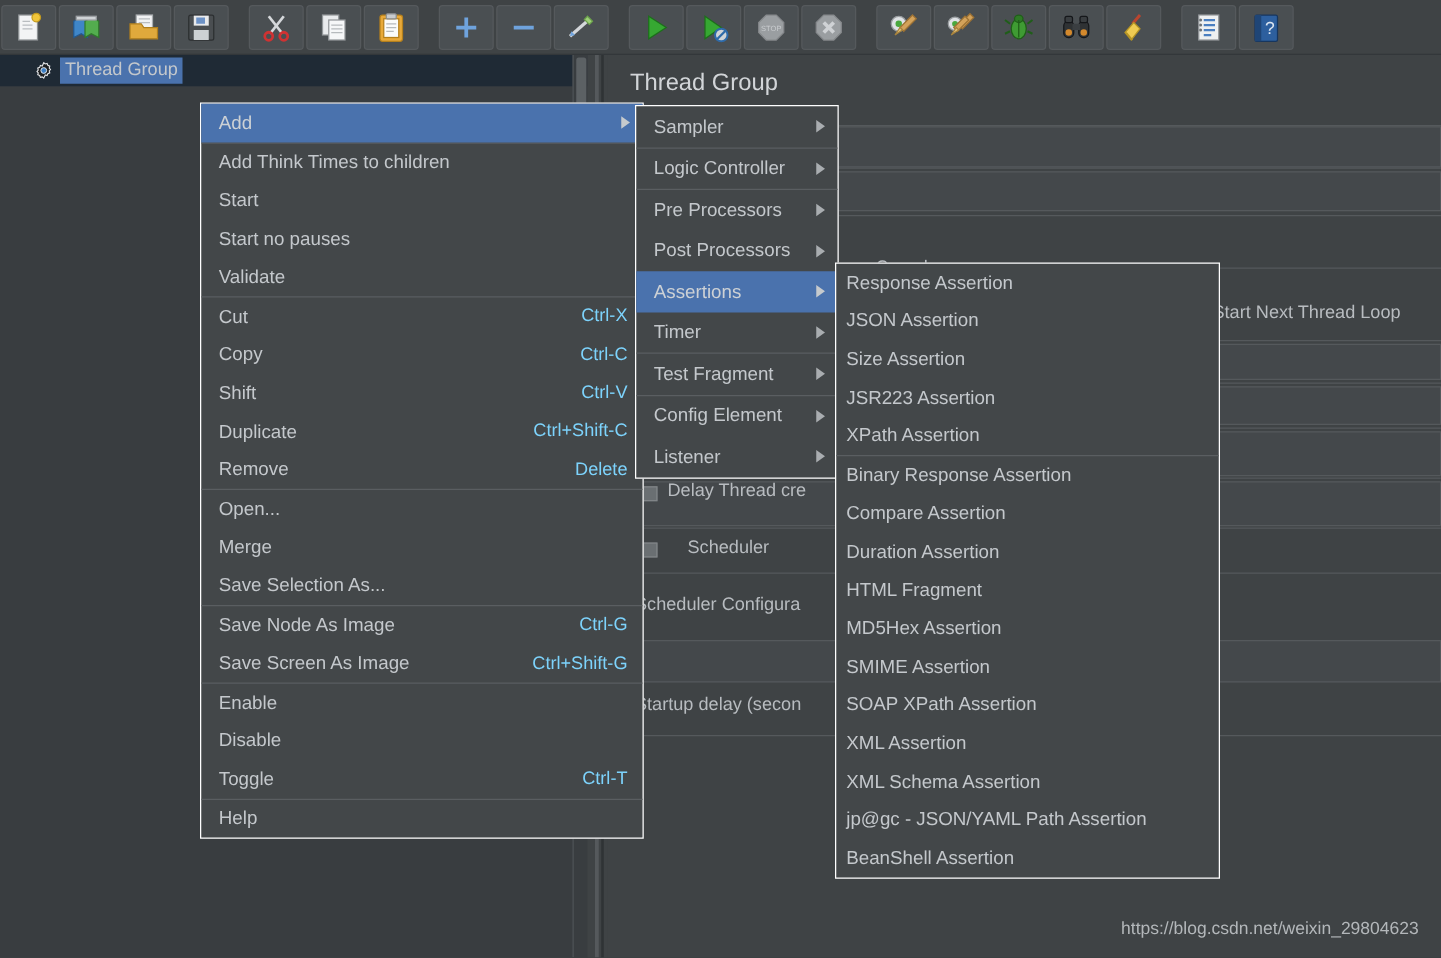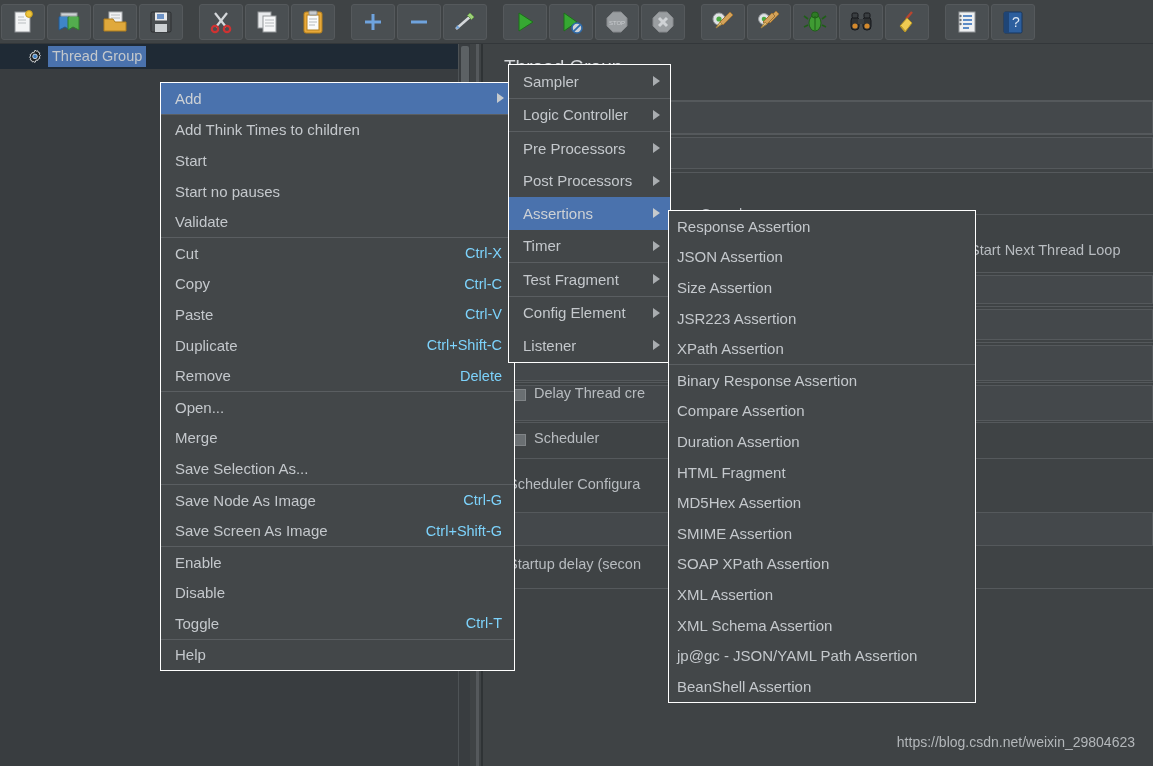--- a/index.html
+++ b/index.html
@@ -129,21 +129,21 @@
     width: 0; height: 0;
     border-left: 7px solid #a9adb0;
     border-top: 5px solid transparent;
     border-bottom: 5px solid transparent;
   }
   .mi.sel .marrow { border-left-color: #c6cacd; }
   .msep { height: 1px; background: #5a5e61; margin: 0; }
 
   #menu1 { left: 160px; top: 82px; width: 355px; }
   #menu1 .mi { height: 30.6px; }
-  #menu2 { left: 508px; top: 64px; width: 163px; }
+  #menu2 { left: 508px; top: 84px; width: 163px; }
   #menu2 .mi { height: 32.5px; }
   #menu3 { left: 668px; top: 210px; width: 308px; }
   #menu3 .mi { height: 30.6px; padding-left: 8px; }
 </style>
 </head>
 <body>
 
 <div id="root">
 
   <div id="toolbar">
@@ -406,21 +406,21 @@
     <div class="rp-field" style="left:0; top:265px; width:667px; height:31px;"></div>
     <div class="rp-rule" style="left:0; top:298px; width:667px;"></div>
     <div class="rp-field" style="left:0; top:301px; width:667px; height:36px;"></div>
     <div class="rp-rule" style="left:0; top:338px; width:667px;"></div>
     <div class="rp-field" style="left:0; top:341px; width:667px; height:36px;"></div>
     <div class="rp-rule" style="left:0; top:378px; width:667px;"></div>
 
     <div class="rp-check" style="left:28px; top:345px;"></div>
     <div class="rp-label" style="left:48px; top:341px;">Delay Thread cre</div>
     <div class="rp-check" style="left:28px; top:390px;"></div>
-    <div class="rp-label" style="left:48px; top:386px;">Scheduler</div>
+    <div class="rp-label" style="left:64px; top:386px;">Scheduler</div>
 
     <div class="rp-rule" style="left:0; top:414px; width:667px;"></div>
     <div class="rp-label" style="left:22px; top:432px;">Scheduler Configura</div>
     <div class="rp-label" style="left:22px; top:472px;">Duration (seconds)</div>
     <div class="rp-field" style="left:0; top:468px; width:667px; height:34px;"></div>
     <div class="rp-label" style="left:22px; top:512px;">Startup delay (secon</div>
     <div class="rp-rule" style="left:0; top:544px; width:667px;"></div>
 
     <div id="watermark">https://blog.csdn.net/weixin_29804623</div>
   </div>
@@ -446,21 +446,21 @@
       <div class="msep"></div>
       <div class="mi">
         <span class="mlabel">Cut</span>
         <span class="macc">Ctrl-X</span>
       </div>
       <div class="mi">
         <span class="mlabel">Copy</span>
         <span class="macc">Ctrl-C</span>
       </div>
       <div class="mi">
-        <span class="mlabel">Paste</span>
+        <span class="mlabel">Shift</span>
         <span class="macc">Ctrl-V</span>
       </div>
       <div class="mi">
         <span class="mlabel">Duplicate</span>
         <span class="macc">Ctrl+Shift-C</span>
       </div>
       <div class="mi">
         <span class="mlabel">Remove</span>
         <span class="macc">Delete</span>
       </div>

